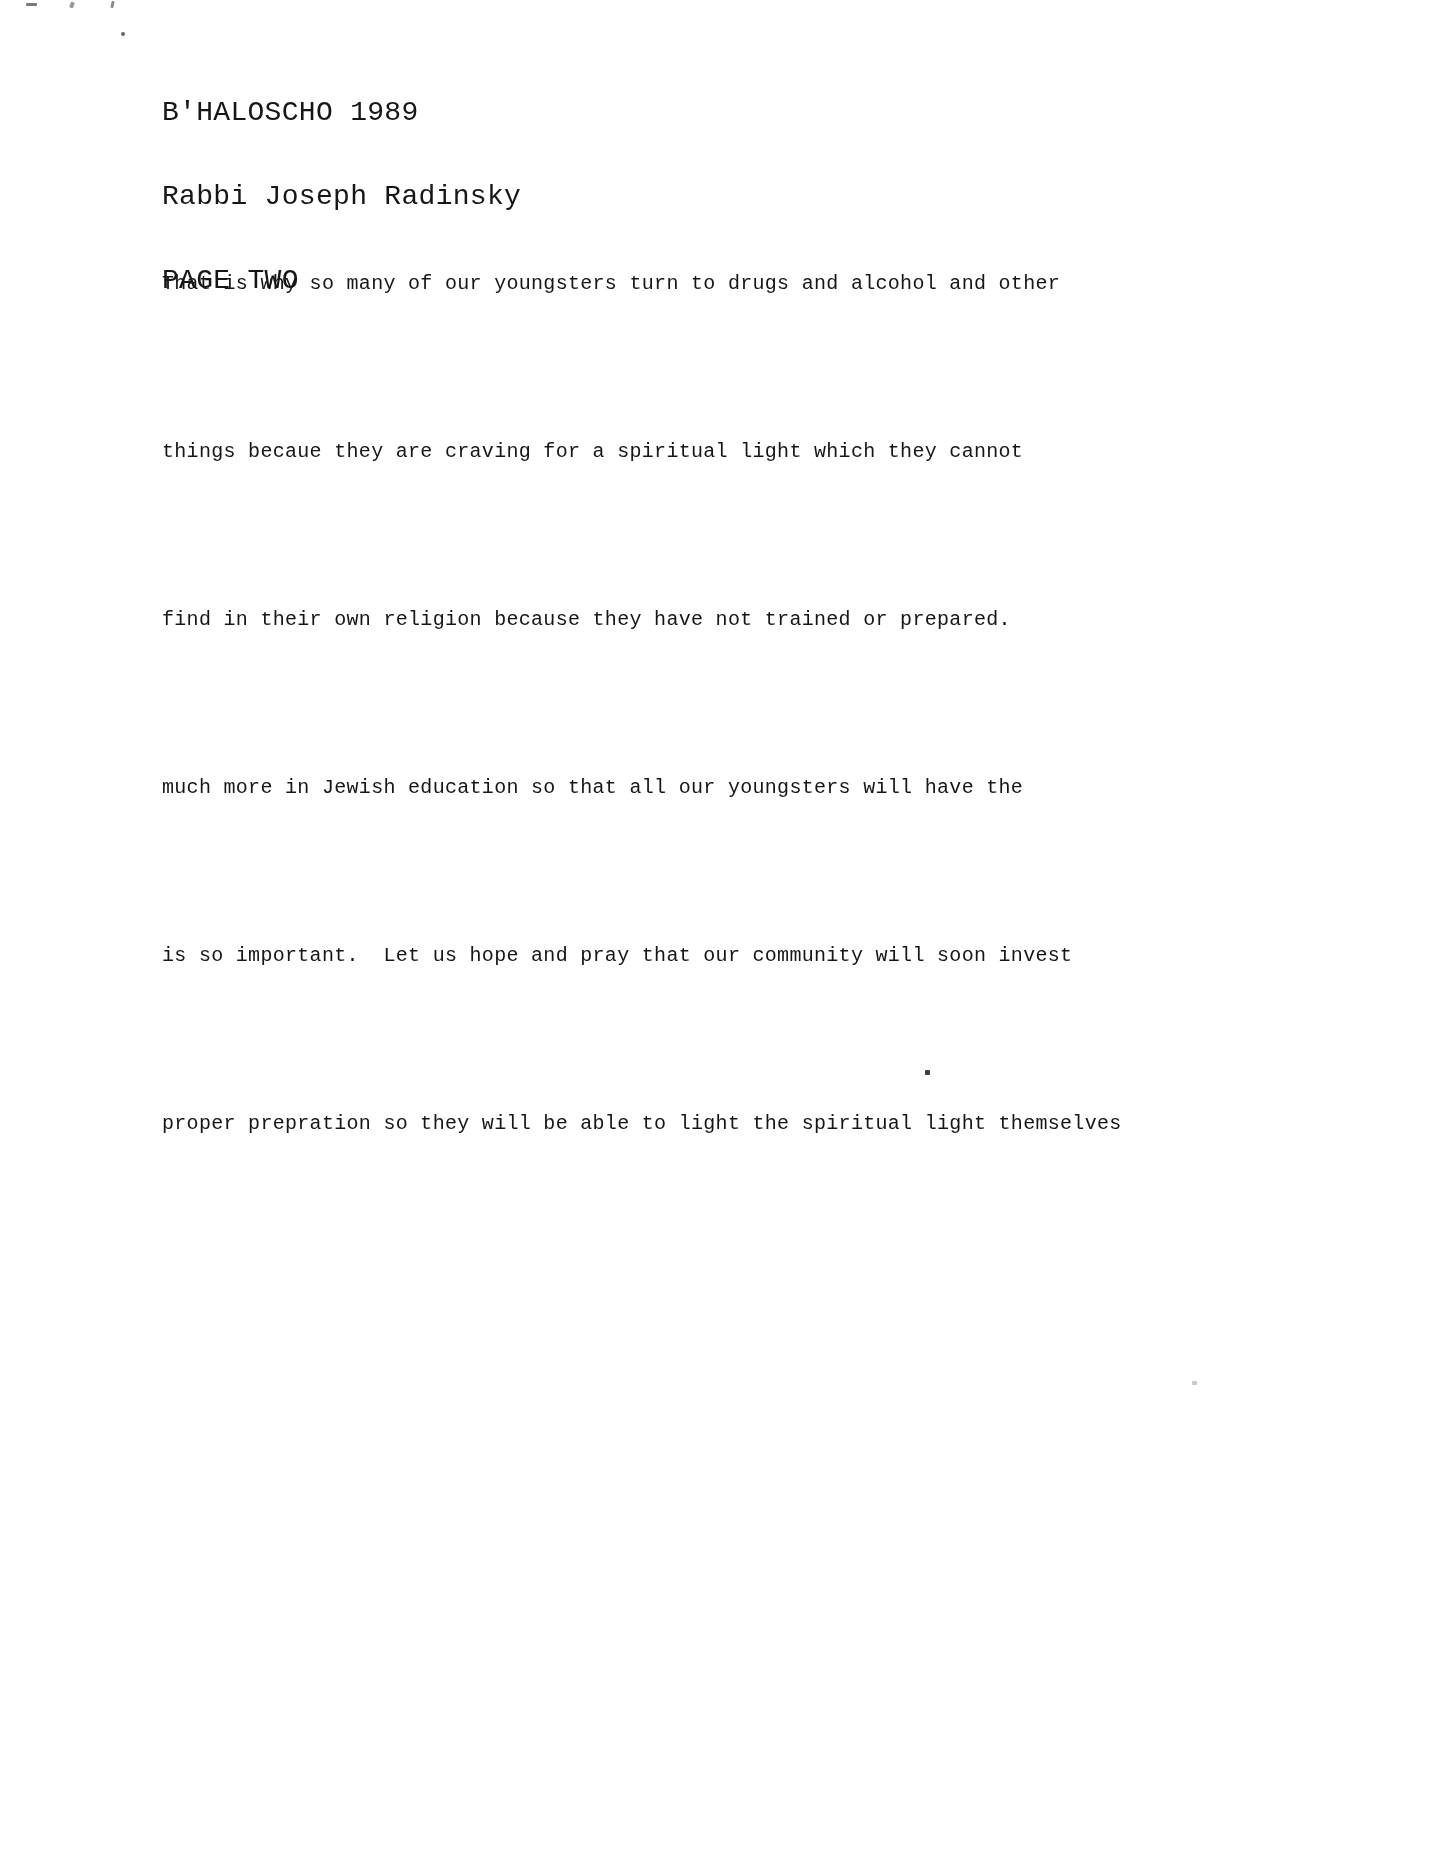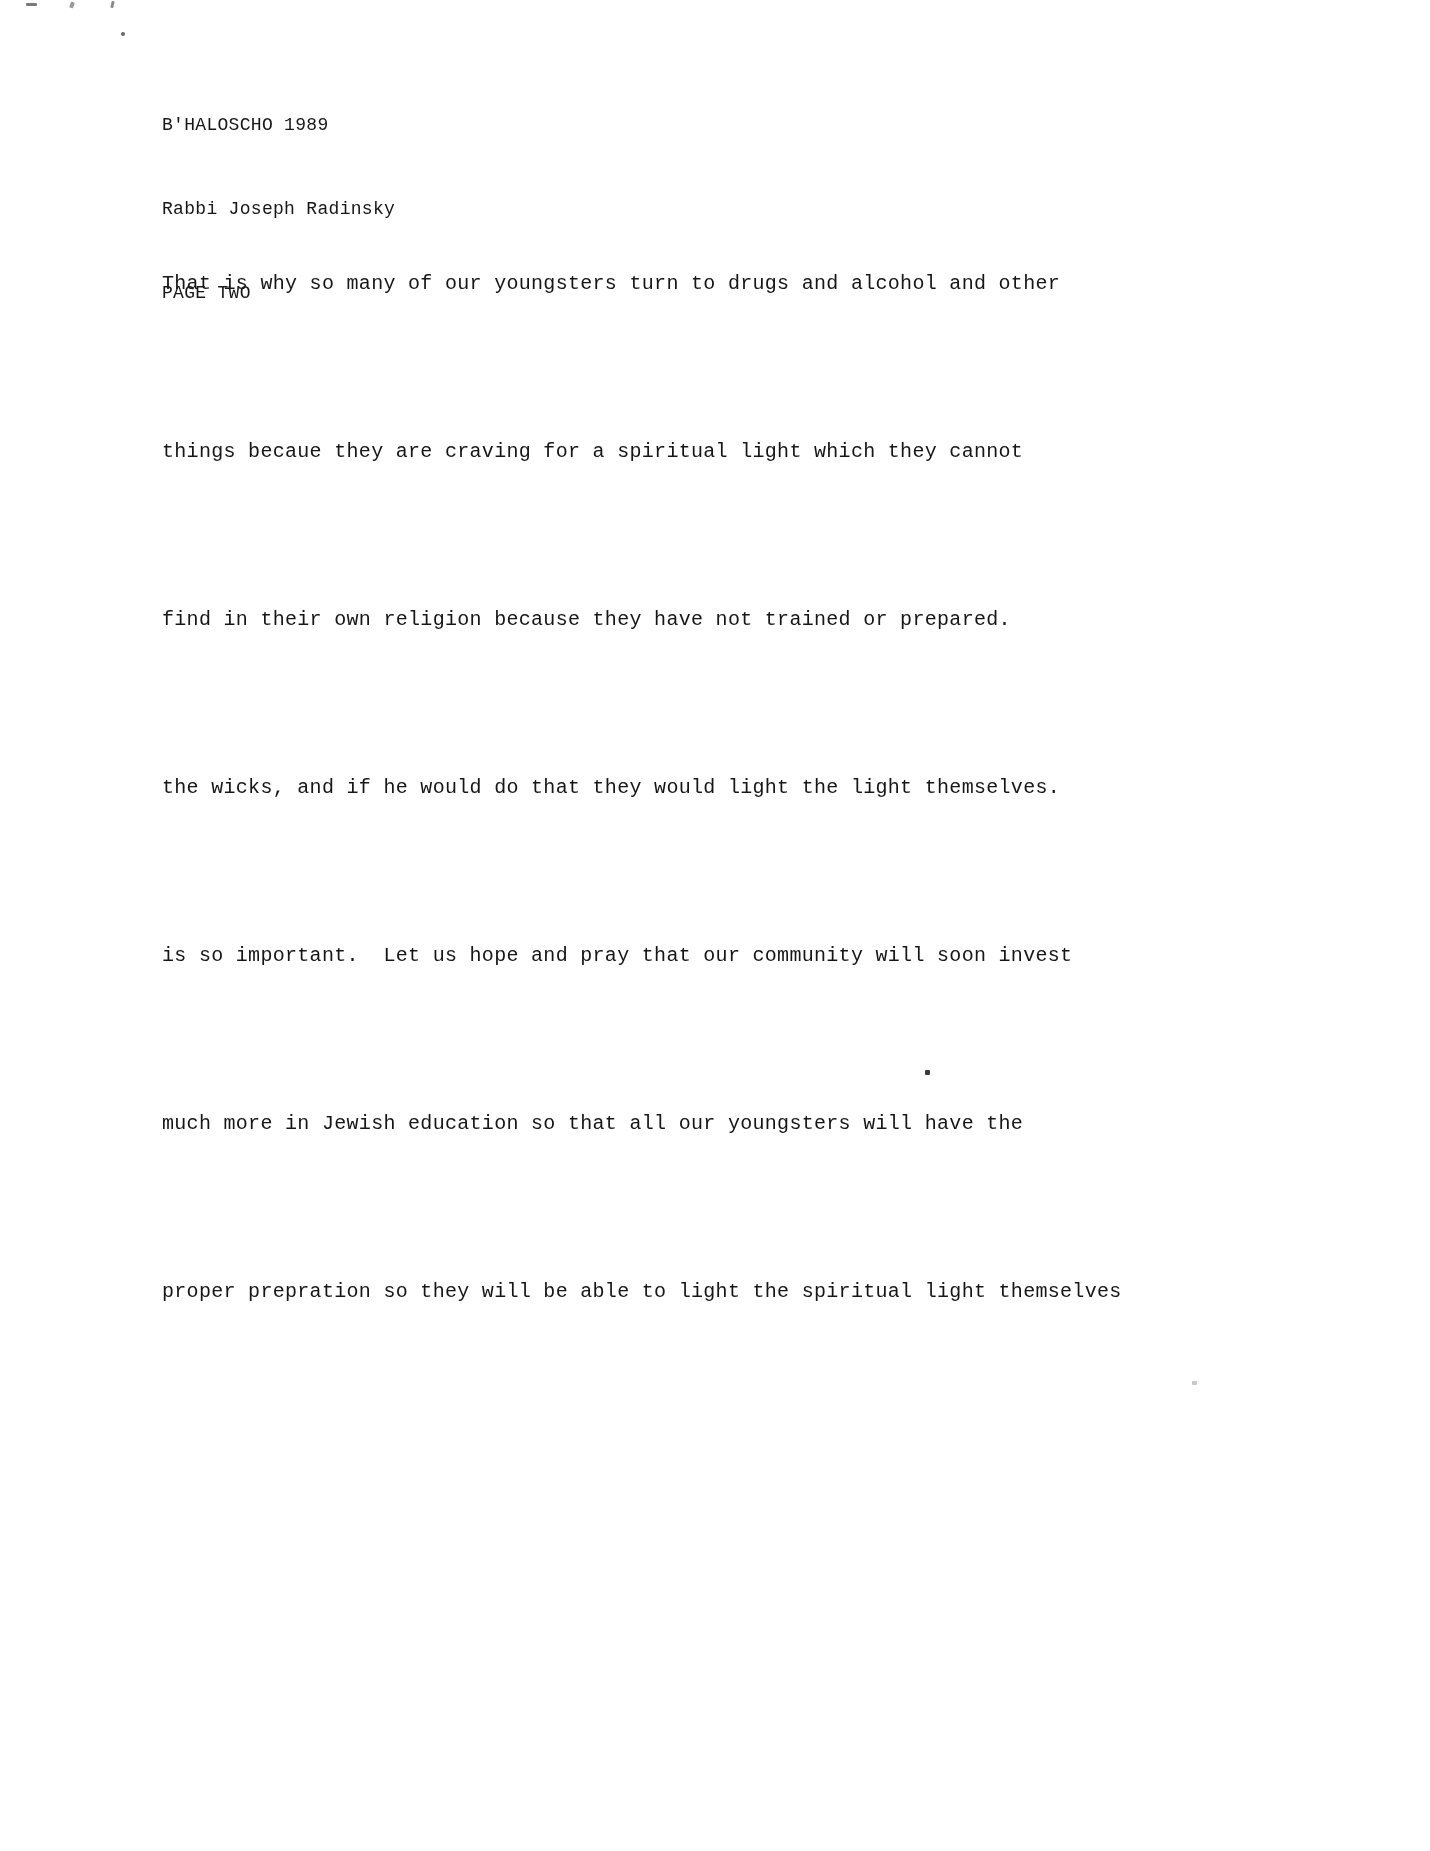--- a/index.html
+++ b/index.html
@@ -12,22 +12,22 @@
     width: 1430px;
     height: 1851px;
     background: #ffffff;
     overflow: hidden;
     font-family: "Liberation Mono", "DejaVu Sans Mono", monospace;
     color: #161616;
   }
   .doc-header {
     position: absolute;
     left: 162px;
-    top: 55px;
-    font-size: 18px;
+    top: 43px;
+    font-size: 28px;
     line-height: 28px;
     white-space: pre;
     letter-spacing: 0.3px;
   }
   .doc-body {
     position: absolute;
     left: 162px;
     top: 144px;
     font-size: 20px;
     line-height: 56px;
@@ -67,21 +67,20 @@
   <div class="doc-header">
     <div class="hdr-line">B'HALOSCHO 1989</div>
     <div class="hdr-line">Rabbi Joseph Radinsky</div>
     <div class="hdr-line">PAGE TWO</div>
   </div>
 
   <div class="doc-body">
     <div class="doc-line">That is why so many of our youngsters turn to drugs and alcohol and other</div>
     <div class="doc-line">things becaue they are craving for a spiritual light which they cannot</div>
     <div class="doc-line">find in their own religion because they have not trained or prepared.</div>
-    <div class="doc-line">the wicks, and if he would do that they would light the light themselves.</div>
+    <div class="doc-line">much more in Jewish education so that all our youngsters will have the</div>
     <div class="doc-line">is so important.  Let us hope and pray that our community will soon invest</div>
-    <div class="doc-line">much more in Jewish education so that all our youngsters will have the</div>
     <div class="doc-line">proper prepration so they will be able to light the spiritual light themselves</div>
     
     
   </div>
 
 </div>
 
 </body></html>

